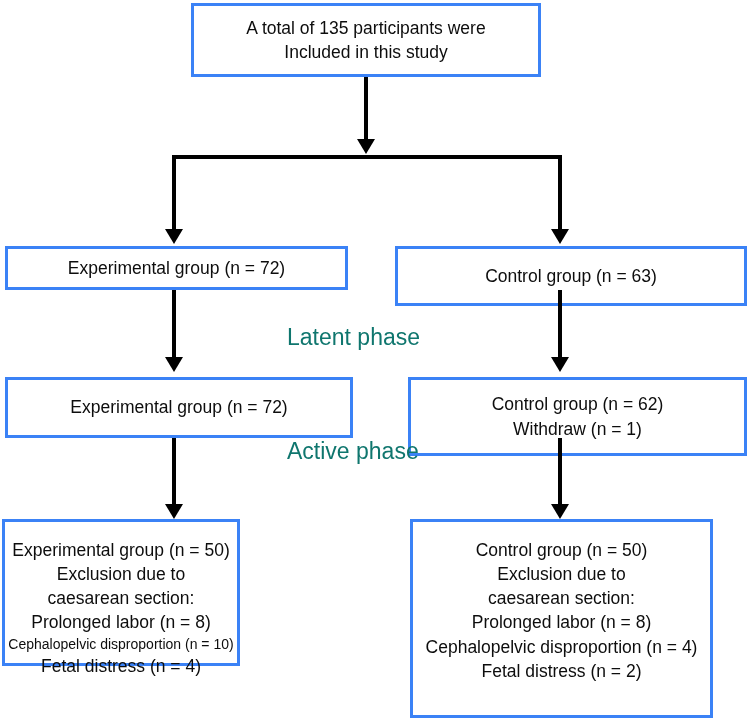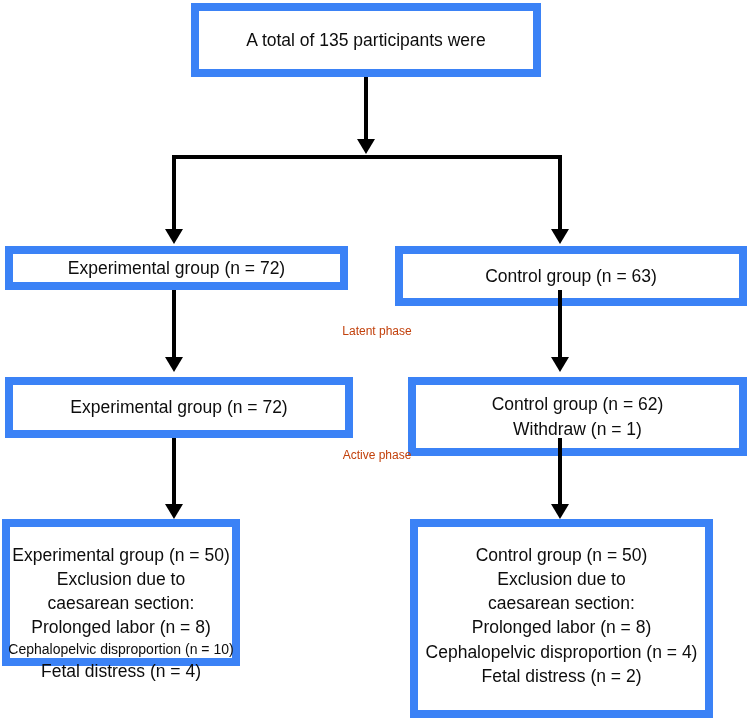--- a/index.html
+++ b/index.html
@@ -11,21 +11,21 @@
     position: relative;
     width: 749px;
     height: 722px;
     background: #ffffff;
     overflow: hidden;
     font-family: "Liberation Sans", sans-serif;
   }
   .node {
     position: absolute;
     box-sizing: border-box;
-    border: 8px solid #3b82f6;
+    border: 3px solid #3b82f6;
     background: #ffffff;
     display: flex;
     flex-direction: column;
     align-items: center;
     justify-content: center;
     color: #0d0d0d;
     font-size: 17.5px;
     line-height: 1.38;
     text-align: center;
     padding: 4px 16px;
@@ -33,23 +33,23 @@
   .node.top-align {
     justify-content: flex-start;
     padding-top: 16px;
   }
   .node .line {
     display: block;
     white-space: nowrap;
   }
   .phase-label {
     position: absolute;
-    color: #c2410c;
-    font-size: 12px;
-    text-align: center;
+    color: #0f766e;
+    font-size: 23px;
+    text-align: left;
     white-space: nowrap;
   }
   
   .vline {
     position: absolute;
     background: #000000;
     width: 4px;
   }
   .hline {
     position: absolute;
@@ -65,20 +65,21 @@
     border-top: 15px solid #000000;
   }
 </style>
 </head>
 <body>
 
 <div id="canvas">
 
   <div class="node" style="left:191px; top:3px; width:350px; height:74px;">
     <span class="line">A total of 135 participants were</span>
+    <span class="line">Included in this study</span>
   </div>
 
   <div class="vline" style="left:364px; top:77px; height:64px;"></div>
   <div class="arrowhead" style="left:357px; top:139px;"></div>
 
   <div class="hline" style="left:172px; top:155px; width:390px;"></div>
 
   <div class="vline" style="left:172px; top:155px; height:76px;"></div>
   <div class="arrowhead" style="left:165px; top:229px;"></div>
 
@@ -103,21 +104,21 @@
 
   <div class="node" style="left:5px; top:377px; width:348px; height:61px;">
     <span class="line">Experimental group (n = 72)</span>
   </div>
 
   <div class="node" style="left:408px; top:377px; width:339px; height:79px;">
     <span class="line">Control group (n = 62)</span>
     <span class="line">Withdraw (n = 1)</span>
   </div>
 
-  <div class="phase-label" style="left:287px; top:448px; width:180px;">Active phase</div>
+  <div class="phase-label" style="left:287px; top:438px; width:180px;">Active phase</div>
 
   <div class="vline" style="left:172px; top:438px; height:68px;"></div>
   <div class="arrowhead" style="left:165px; top:504px;"></div>
 
   <div class="vline" style="left:558px; top:438px; height:68px;"></div>
   <div class="arrowhead" style="left:551px; top:504px;"></div>
 
   <div class="node top-align" style="left:2px; top:519px; width:238px; height:147px;">
     <span class="line">Experimental group (n = 50)</span>
     <span class="line">Exclusion due to</span>

